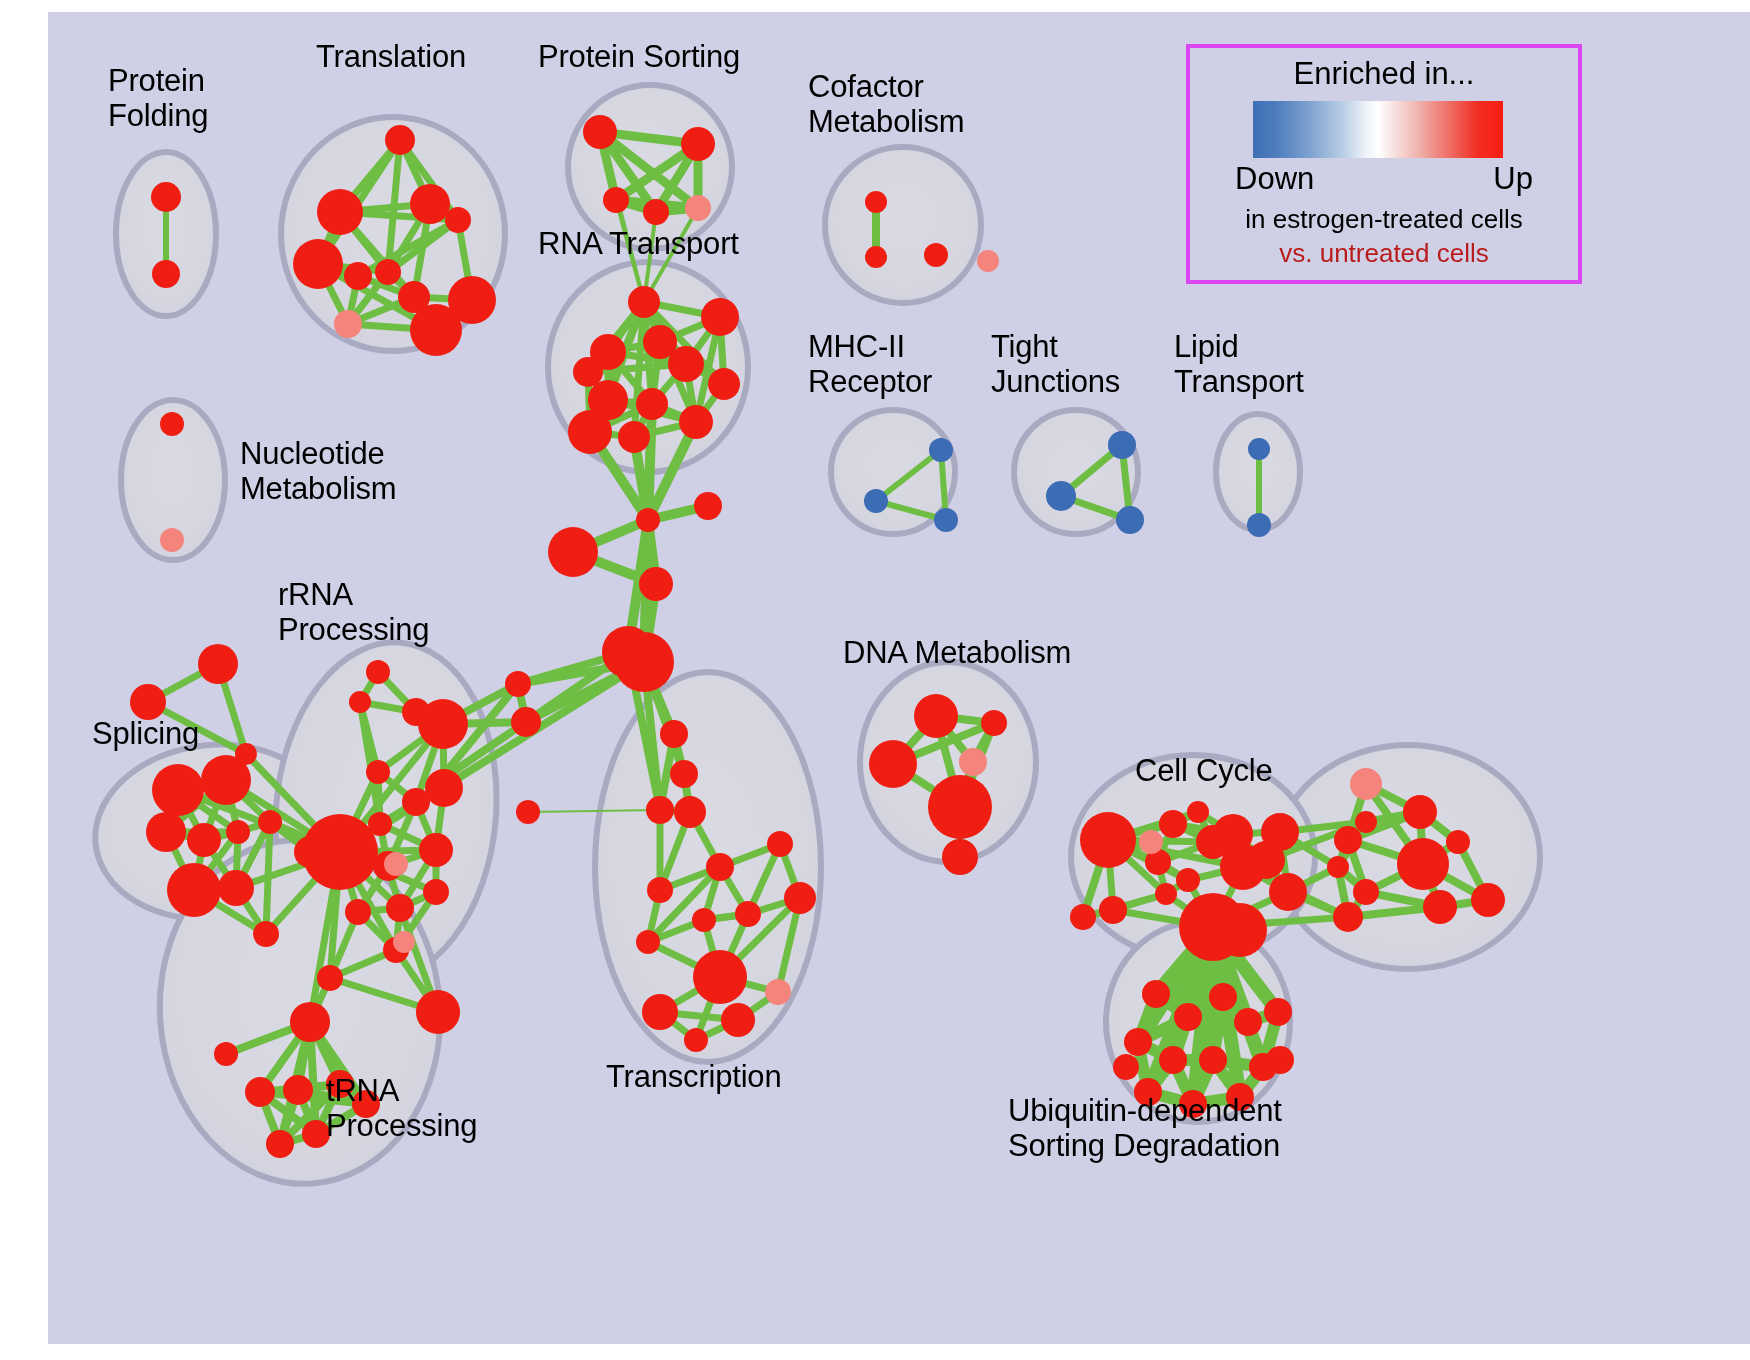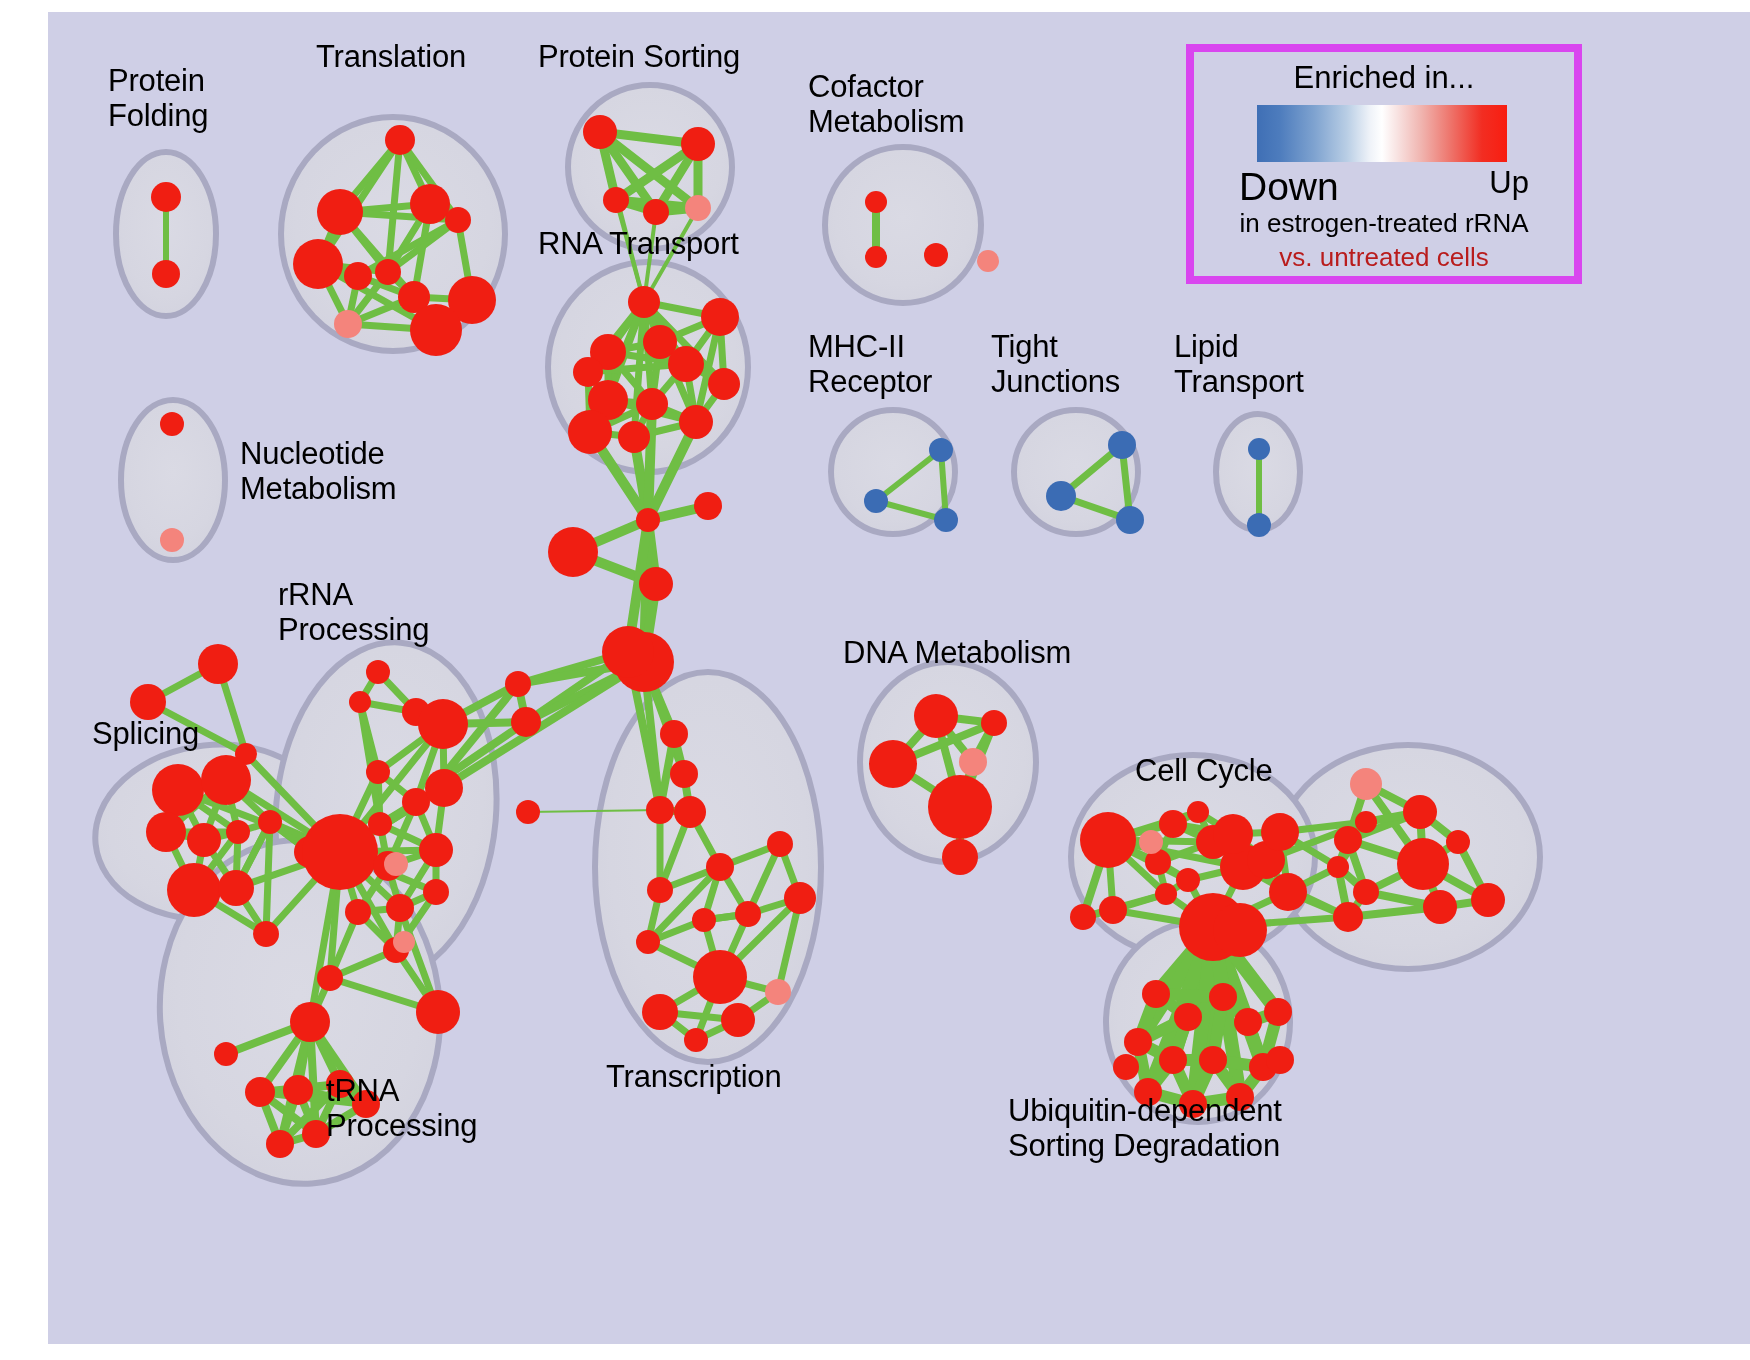--- a/index.html
+++ b/index.html
@@ -51,21 +51,21 @@
 
   
   #legend-box {
     position: absolute;
     box-sizing: border-box;
     left: 1138px;
     top: 32px;
     width: 396px;
     height: 240px;
     background: #cfcfe6;
-    border: 8px solid #d946ef;
+    border: 4px solid #d946ef;
   }
   #legend-title {
     position: absolute;
     top: 8px;
     left: 0;
     width: 100%;
     text-align: center;
     font-size: 31px;
     color: #000;
   }
@@ -77,21 +77,21 @@
     height: 57px;
     background: linear-gradient(to right,
       #3f6fb5 0%, #4d7cbd 9%, #7fa3d0 23%, #b9cee5 36%,
       #eef2f8 45%, #ffffff 50%, #f8e3e2 56%,
       #f0b3ae 66%, #ee7168 78%, #f22d22 90%, #f81d10 100%);
   }
   #legend-down {
     position: absolute;
     left: 45px;
     top: 113px;
-    font-size: 39px;
+    font-size: 31px;
     color: #000;
   }
   #legend-up {
     position: absolute;
     right: 45px;
     top: 113px;
     font-size: 31px;
     color: #000;
   }
   #legend-sub1 {
@@ -804,18 +804,18 @@
     <div class="cluster-label" style="left:795px; top:624px;">DNA Metabolism</div>
     <div class="cluster-label" style="left:1087px; top:742px;">Cell Cycle</div>
     <div class="cluster-label center" style="left:960px; top:1082px; width:390px;">Ubiquitin-dependent
 Sorting Degradation</div>
 
     <div id="legend-box">
       <div id="legend-title">Enriched in...</div>
       <div id="legend-gradient"></div>
       <div id="legend-down">Down</div>
       <div id="legend-up">Up</div>
-      <div id="legend-sub1">in estrogen-treated rRNA</div>
+      <div id="legend-sub1">in estrogen-treated cells</div>
       <div id="legend-sub2">vs. untreated cells</div>
     </div>
 
   </div>
 </div>
 
 </body></html>

